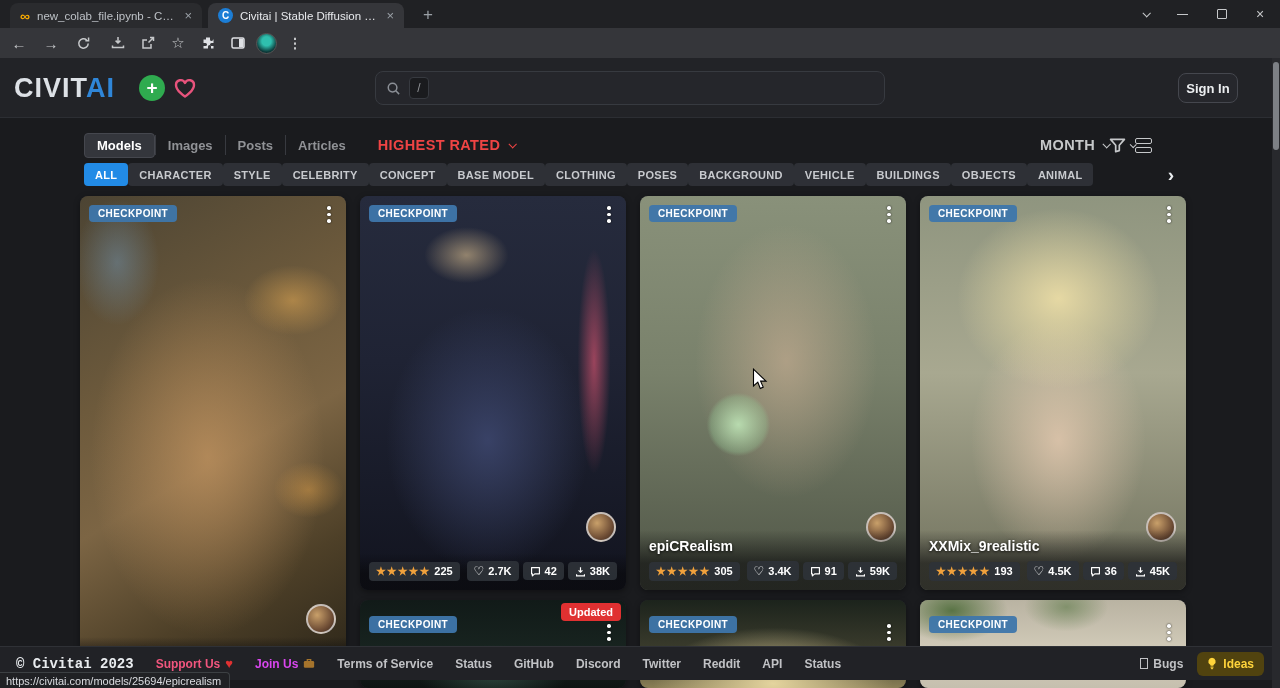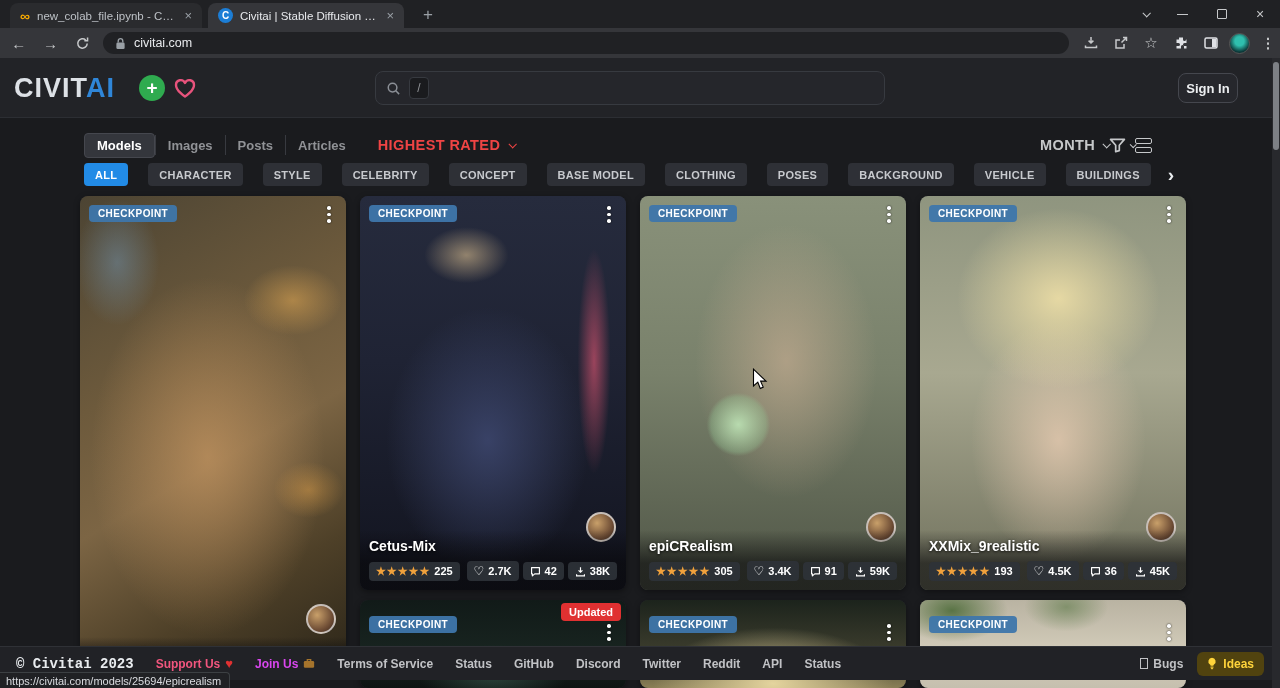--- a/index.html
+++ b/index.html
@@ -77,21 +77,21 @@
   .feedtab.active { background:#34363c; border:1px solid #45474e; border-radius:4px; color:#fff; }
   .tsep { width:1px; height:20px; background:#383a40; }
   .sortlbl { margin-left:20px; color:#ef4444; font-size:14.5px; font-weight:bold;
              letter-spacing:.4px; display:flex; align-items:center; gap:9px; }
   .rightctl { left:1040px; top:132px; height:26px; display:flex; align-items:center; gap:0; color:#c6c8ca; }
   .periodlbl { font-size:14.5px; font-weight:bold; letter-spacing:.4px; display:flex; align-items:center; gap:8px; }
   .funnelwrap { display:flex; align-items:center; gap:4px; }
   .gridicon { display:flex; flex-direction:column; gap:3px; }
   .gridicon i { width:17px; height:6px; border:1.6px solid #c6c8ca; border-radius:2px; display:block; }
 
-  .chiprow { left:84px; top:163px; width:1084px; height:24px; display:flex; gap:20px; overflow:hidden; }
+  .chiprow { left:84px; top:163px; width:1084px; height:24px; display:flex; gap:0; overflow:hidden; }
   .chip { flex:0 0 auto; height:23px; padding:0 11px; background:#2e3036; border-radius:4px;
           color:#c8cace; font-size:11px; font-weight:bold; letter-spacing:.3px;
           display:flex; align-items:center; }
   .chip.active { background:#228be6; color:#fff; }
   .chip-arrow { left:1160px; top:163px; width:22px; height:24px; color:#e9ecef;
                 font-size:19px; font-weight:bold; display:flex; align-items:center; justify-content:center;}
 
   
   .card { position:absolute; width:266px; border-radius:8px; overflow:hidden;
           background:#25262b; box-shadow:0 2px 6px rgba(0,0,0,.4); }
@@ -203,27 +203,20 @@
 
 <div class="abs toolbar">
   <span class="navbtn">←</span>
   <span class="navbtn">→</span>
   <span class="navbtn">
     <svg width="15" height="15" viewBox="0 0 16 16">
         <path d="M13 8a5 5 0 1 1-1.6-3.7" fill="none" stroke="#c6c8ca" stroke-width="1.6"></path>
         <path d="M13.4 1.6v3.4H10" fill="none" stroke="#c6c8ca" stroke-width="1.6"></path>
       </svg>
   </span>
-  <div class="urlbar">
-    <svg width="11" height="13" viewBox="0 0 12 14">
-        <rect x="1.5" y="6" width="9" height="7" rx="1.5" fill="#9aa0a6"></rect>
-        <path d="M3.5 6V4.2a2.5 2.5 0 0 1 5 0V6" fill="none" stroke="#9aa0a6" stroke-width="1.5"></path>
-      </svg>
-    <span class="urltext">civitai.com</span>
-  </div>
   <div class="tbicons">
     <span class="tbicon">
       <svg width="16" height="16" viewBox="0 0 16 16">
           <path d="M8 2v6M5.6 5.6 8 8l2.4-2.4" fill="none" stroke="#c6c8ca" stroke-width="1.5"></path>
           <path d="M2.5 10.5v2h11v-2" fill="none" stroke="#c6c8ca" stroke-width="1.5"></path>
         </svg>
     </span>
     <span class="tbicon">
       <svg width="16" height="16" viewBox="0 0 16 16">
           <path d="M10 2.5h3.5V6M13.3 2.7 8.5 7.5" fill="none" stroke="#c6c8ca" stroke-width="1.5"></path>
@@ -330,21 +323,20 @@
 <div class="card" style="left:360px; top:196px; height:394px;">
   <div class="card-img img2"></div>
   <span class="badge-cp">CHECKPOINT</span>
   <span class="kebab">
       <i></i>
       <i></i>
       <i></i>
     </span>
   <span class="avatar"></span>
   <div class="card-footer">
-    <div class="card-title">Cetus-Mix</div>
     <div class="stats">
       <span class="pill">
         <span class="stars">★★★★★</span>
         <span>225</span>
       </span>
       <span class="statgrp">
         <span class="pill">
             <span class="hglyph">♡</span>
             <span>2.7K</span>
           </span>

